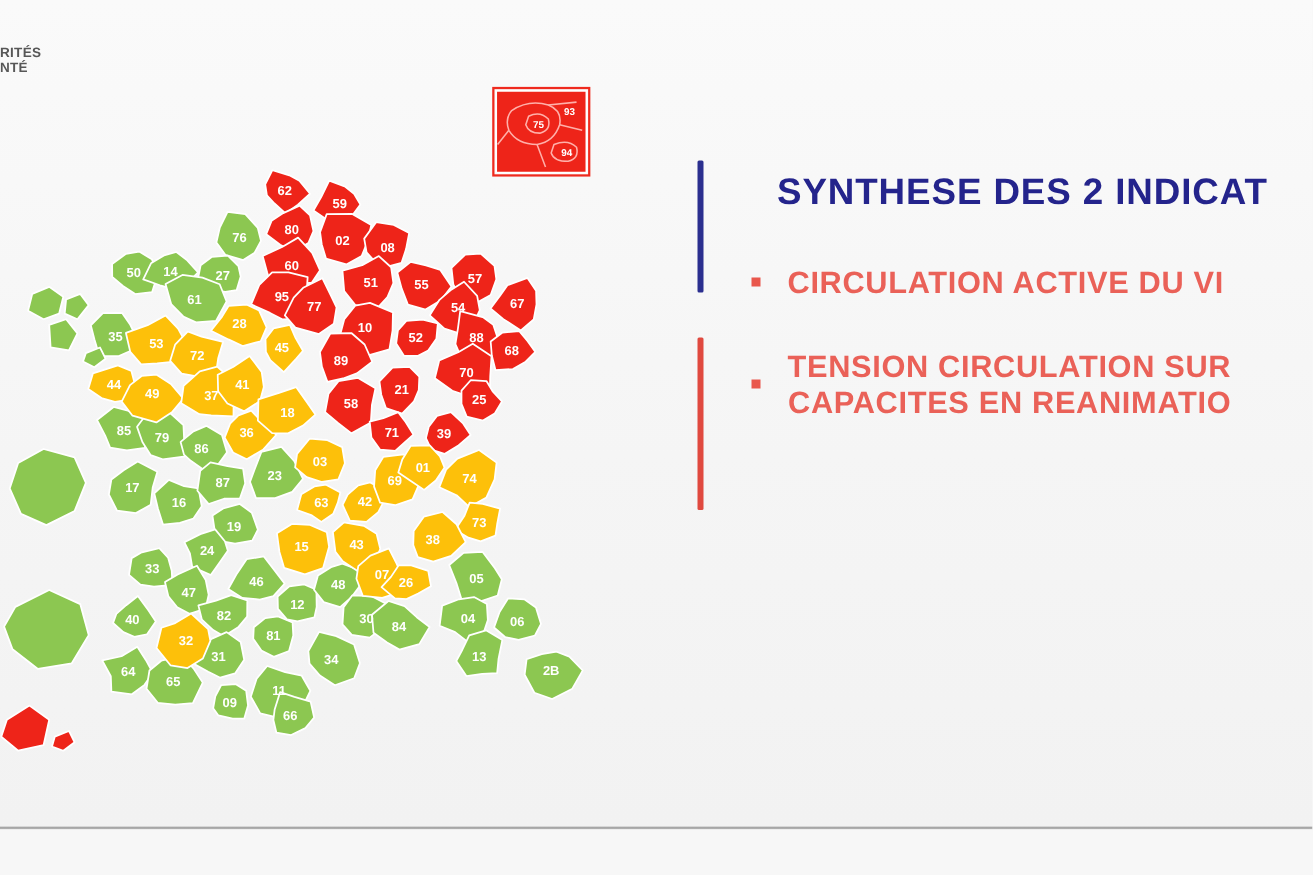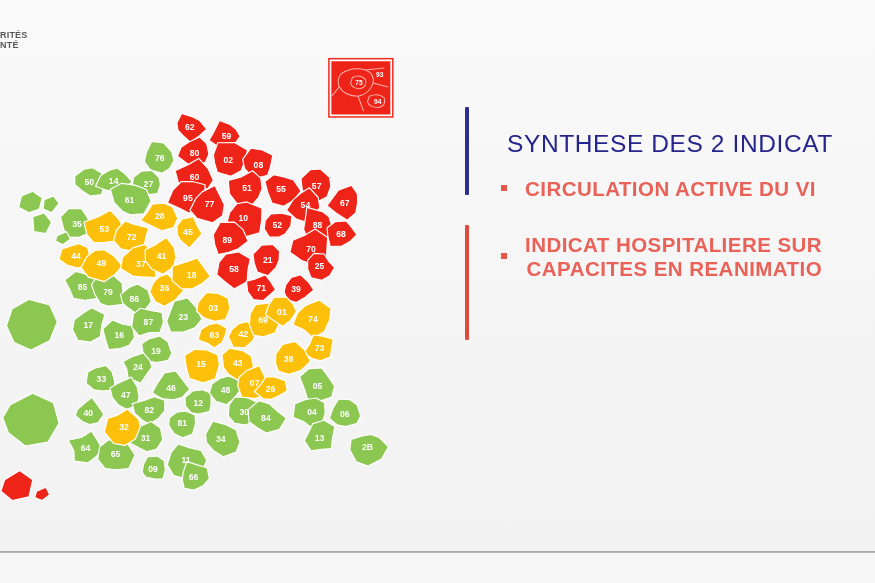--- a/index.html
+++ b/index.html
@@ -46,23 +46,23 @@
   }
   .idf-box{fill:none;stroke:#ef2a1e;stroke-width:1.6;}
   
   #panel{
     position:absolute;left:455px;top:95px;width:460px;height:280px;
   }
   .accentbar{position:absolute;width:4px;border-radius:1px;}
   #bar-title{left:10px;top:12px;height:88px;background:#2b2f8f;}
   #bar-bullet2{left:10px;top:130px;height:115px;background:#e0493f;}
   #title{
-    position:absolute;left:52px;top:20px;
-    color:#24248c;font-size:24.5px;font-weight:normal;
-    letter-spacing:.6px;white-space:nowrap;margin-top:15px;
+    position:absolute;left:63px;top:20px;
+    color:#24248c;font-size:24.5px;font-weight:bold;
+    letter-spacing:.6px;white-space:nowrap;
   }
   .bullet-row{position:absolute;left:46px;white-space:nowrap;}
   #bullet1{top:82px;}
   #bullet2{top:138px;}
   .bullet-mark{
     display:inline-block;width:6px;height:6px;background:#e9574c;
     vertical-align:middle;margin-right:18px;margin-bottom:3px;
   }
   .bullet-text{
     display:inline-block;vertical-align:middle;
@@ -285,21 +285,21 @@
     <div class="accentbar" id="bar-title"></div>
     <div class="accentbar" id="bar-bullet2"></div>
 
     <div id="title">SYNTHESE DES 2 INDICAT</div>
 
     <div class="bullet-row" id="bullet1">
       <span class="bullet-mark"></span><span class="bullet-text">CIRCULATION ACTIVE DU VI</span>
     </div>
 
     <div class="bullet-row" id="bullet2">
-      <span class="bullet-mark"></span><span class="bullet-text">INDICAT HOSPITALIERE SUR
+      <span class="bullet-mark"></span><span class="bullet-text">TENSION CIRCULATION SUR
 CAPACITES EN REANIMATIO</span>
     </div>
   </div>
 
 </div>
 
 <div id="divider"></div>
 <div id="belowbar"></div>
 
 </body></html>

